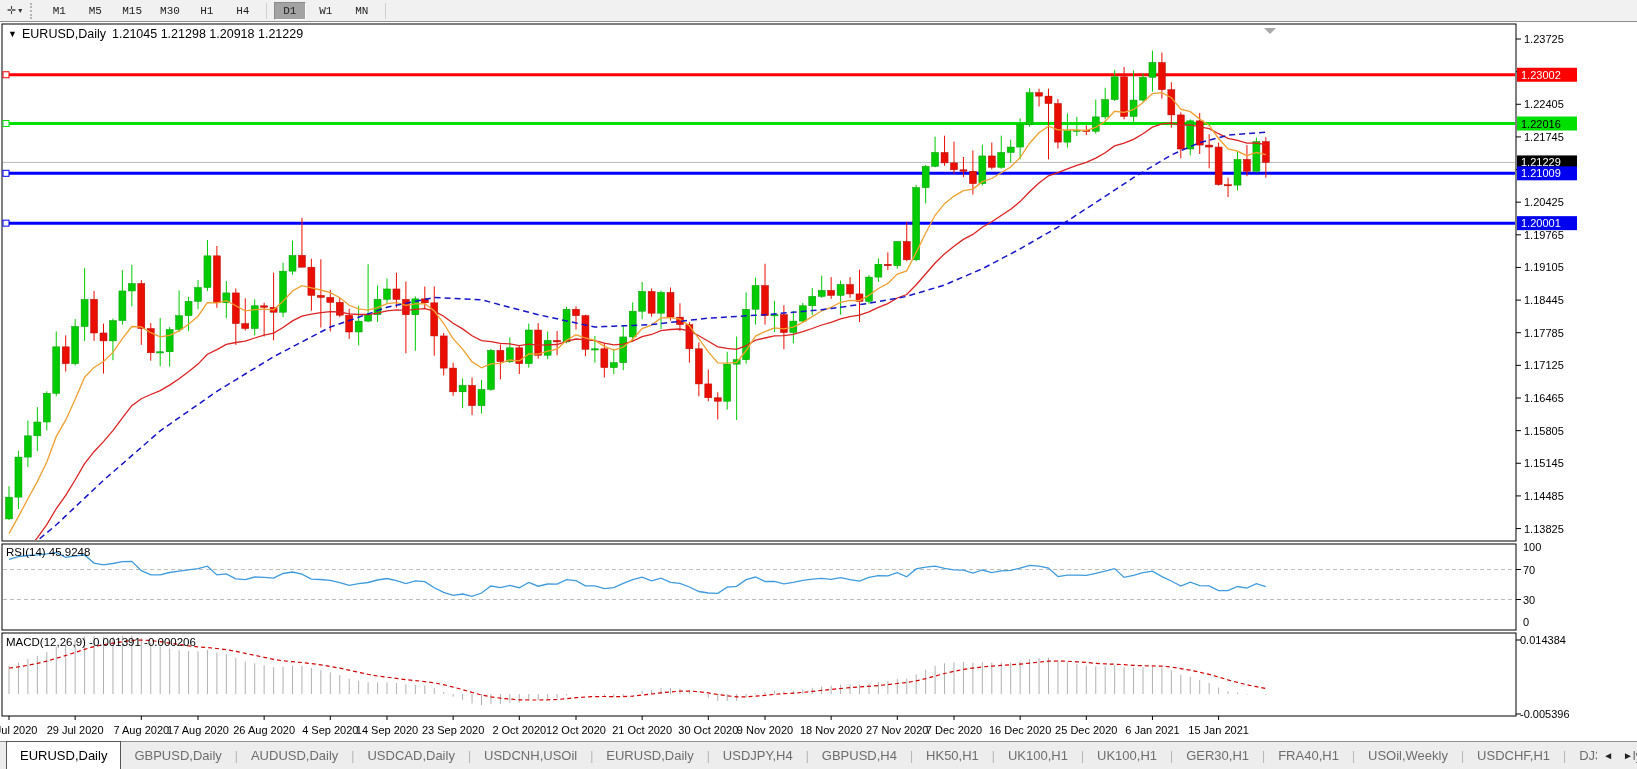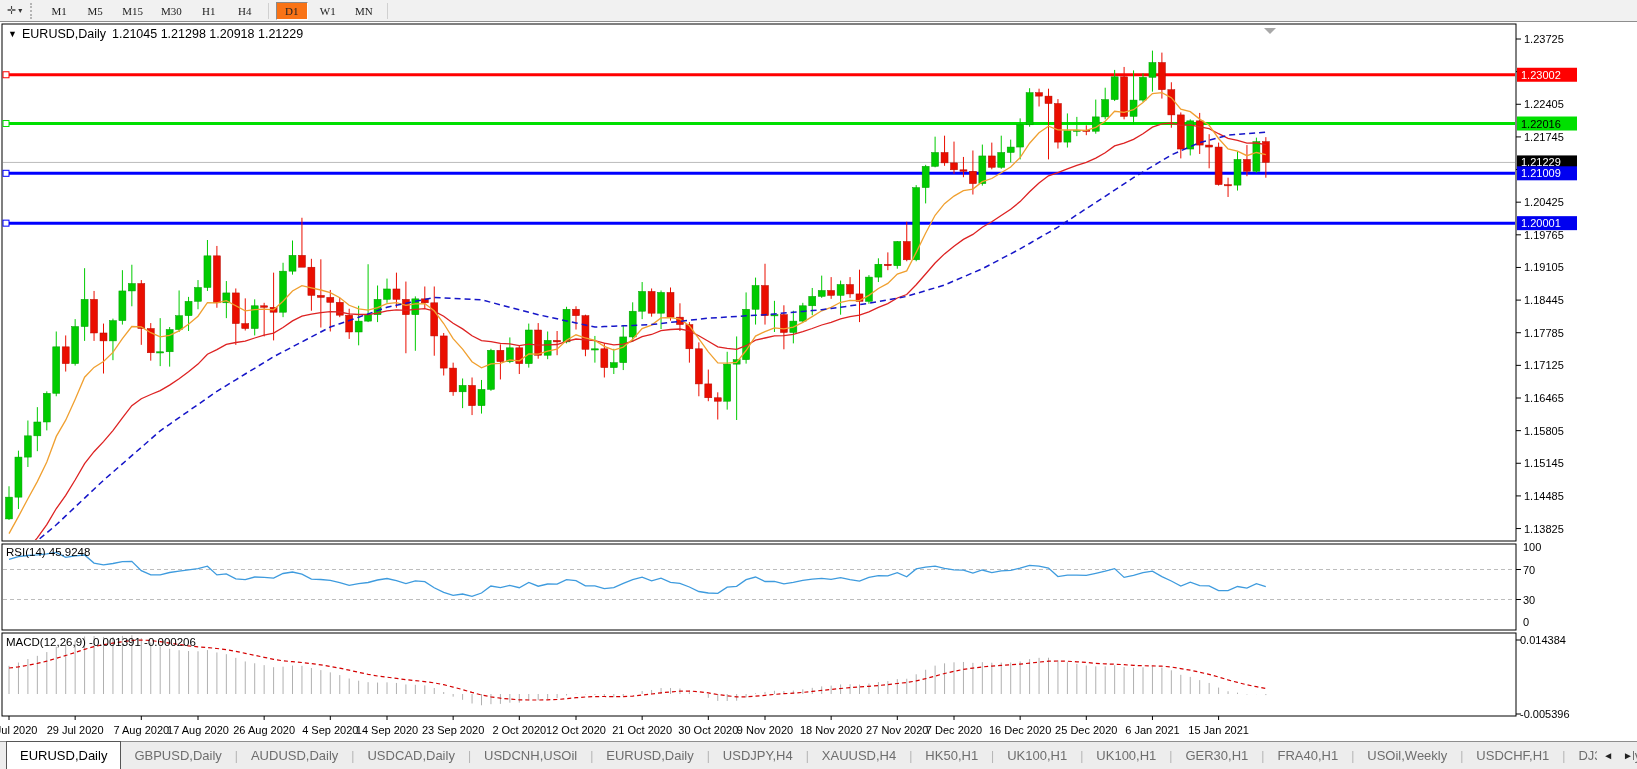--- a/index.html
+++ b/index.html
@@ -7,22 +7,22 @@
        font-family:"Liberation Sans","DejaVu Sans",sans-serif;-webkit-font-smoothing:none;}
   .app{position:relative;width:1637px;height:769px;background:#fff;}
 
   
   .toolbar{height:22px;background:#f1f1f1;border-bottom:1px solid #8e8e8e;
            display:flex;align-items:center;gap:2px;padding-left:4px;box-sizing:border-box;}
   .tool-icon{display:flex;align-items:center;height:18px;padding:0 3px;color:#444;font-size:11px;cursor:default;}
   .tool-icon .caret{font-size:8px;margin-left:2px;color:#333;}
   .grip{width:3px;height:16px;margin:0 5px 0 3px;border-left:2px dotted #b5b5b5;}
   .tf{height:18px;min-width:32px;padding:1px 6px;margin:0 1px;background:transparent;border:1px solid transparent;
-      font-family:Liberation Serif, serif;font-size:11px;color:#222;cursor:default;}
-  .tf.active{background:#f97316;border-color:#8a8a8a #fdfdfd #fdfdfd #8a8a8a;}
+      font-family:Liberation Mono, monospace;font-size:11px;color:#222;cursor:default;}
+  .tf.active{background:#a3a3a3;border-color:#8a8a8a #fdfdfd #fdfdfd #8a8a8a;}
   .tb-sep{width:1px;height:16px;background:#d0d0d0;margin:0 4px;}
 
   
   .chart-wrap{position:relative;width:1637px;height:719px;background:#fff;}
   svg text{font-family:"Liberation Sans","DejaVu Sans",sans-serif;}
 
   
   .tabbar{height:28px;background:#ededed;border-top:1px solid #8e8e8e;display:flex;align-items:stretch;
           padding-left:6px;box-sizing:border-box;position:relative;}
   .tab{display:flex;align-items:center;padding:0 13px;font-size:13px;color:#6e6e6e;cursor:default;white-space:nowrap;}
@@ -622,21 +622,21 @@
         <div class="tab">AUDUSD,Daily</div>
         <div class="tab-sep">|</div>
         <div class="tab">USDCAD,Daily</div>
         <div class="tab-sep">|</div>
         <div class="tab">USDCNH,USOil</div>
         <div class="tab-sep">|</div>
         <div class="tab">EURUSD,Daily</div>
         <div class="tab-sep">|</div>
         <div class="tab">USDJPY,H4</div>
         <div class="tab-sep">|</div>
-        <div class="tab">XAUUSD,H4</div>
+        <div class="tab">GBPUSD,H4</div>
         <div class="tab-sep">|</div>
         <div class="tab">HK50,H1</div>
         <div class="tab-sep">|</div>
         <div class="tab">UK100,H1</div>
         <div class="tab-sep">|</div>
         <div class="tab">UK100,H1</div>
         <div class="tab-sep">|</div>
         <div class="tab">GER30,H1</div>
         <div class="tab-sep">|</div>
         <div class="tab">FRA40,H1</div>

